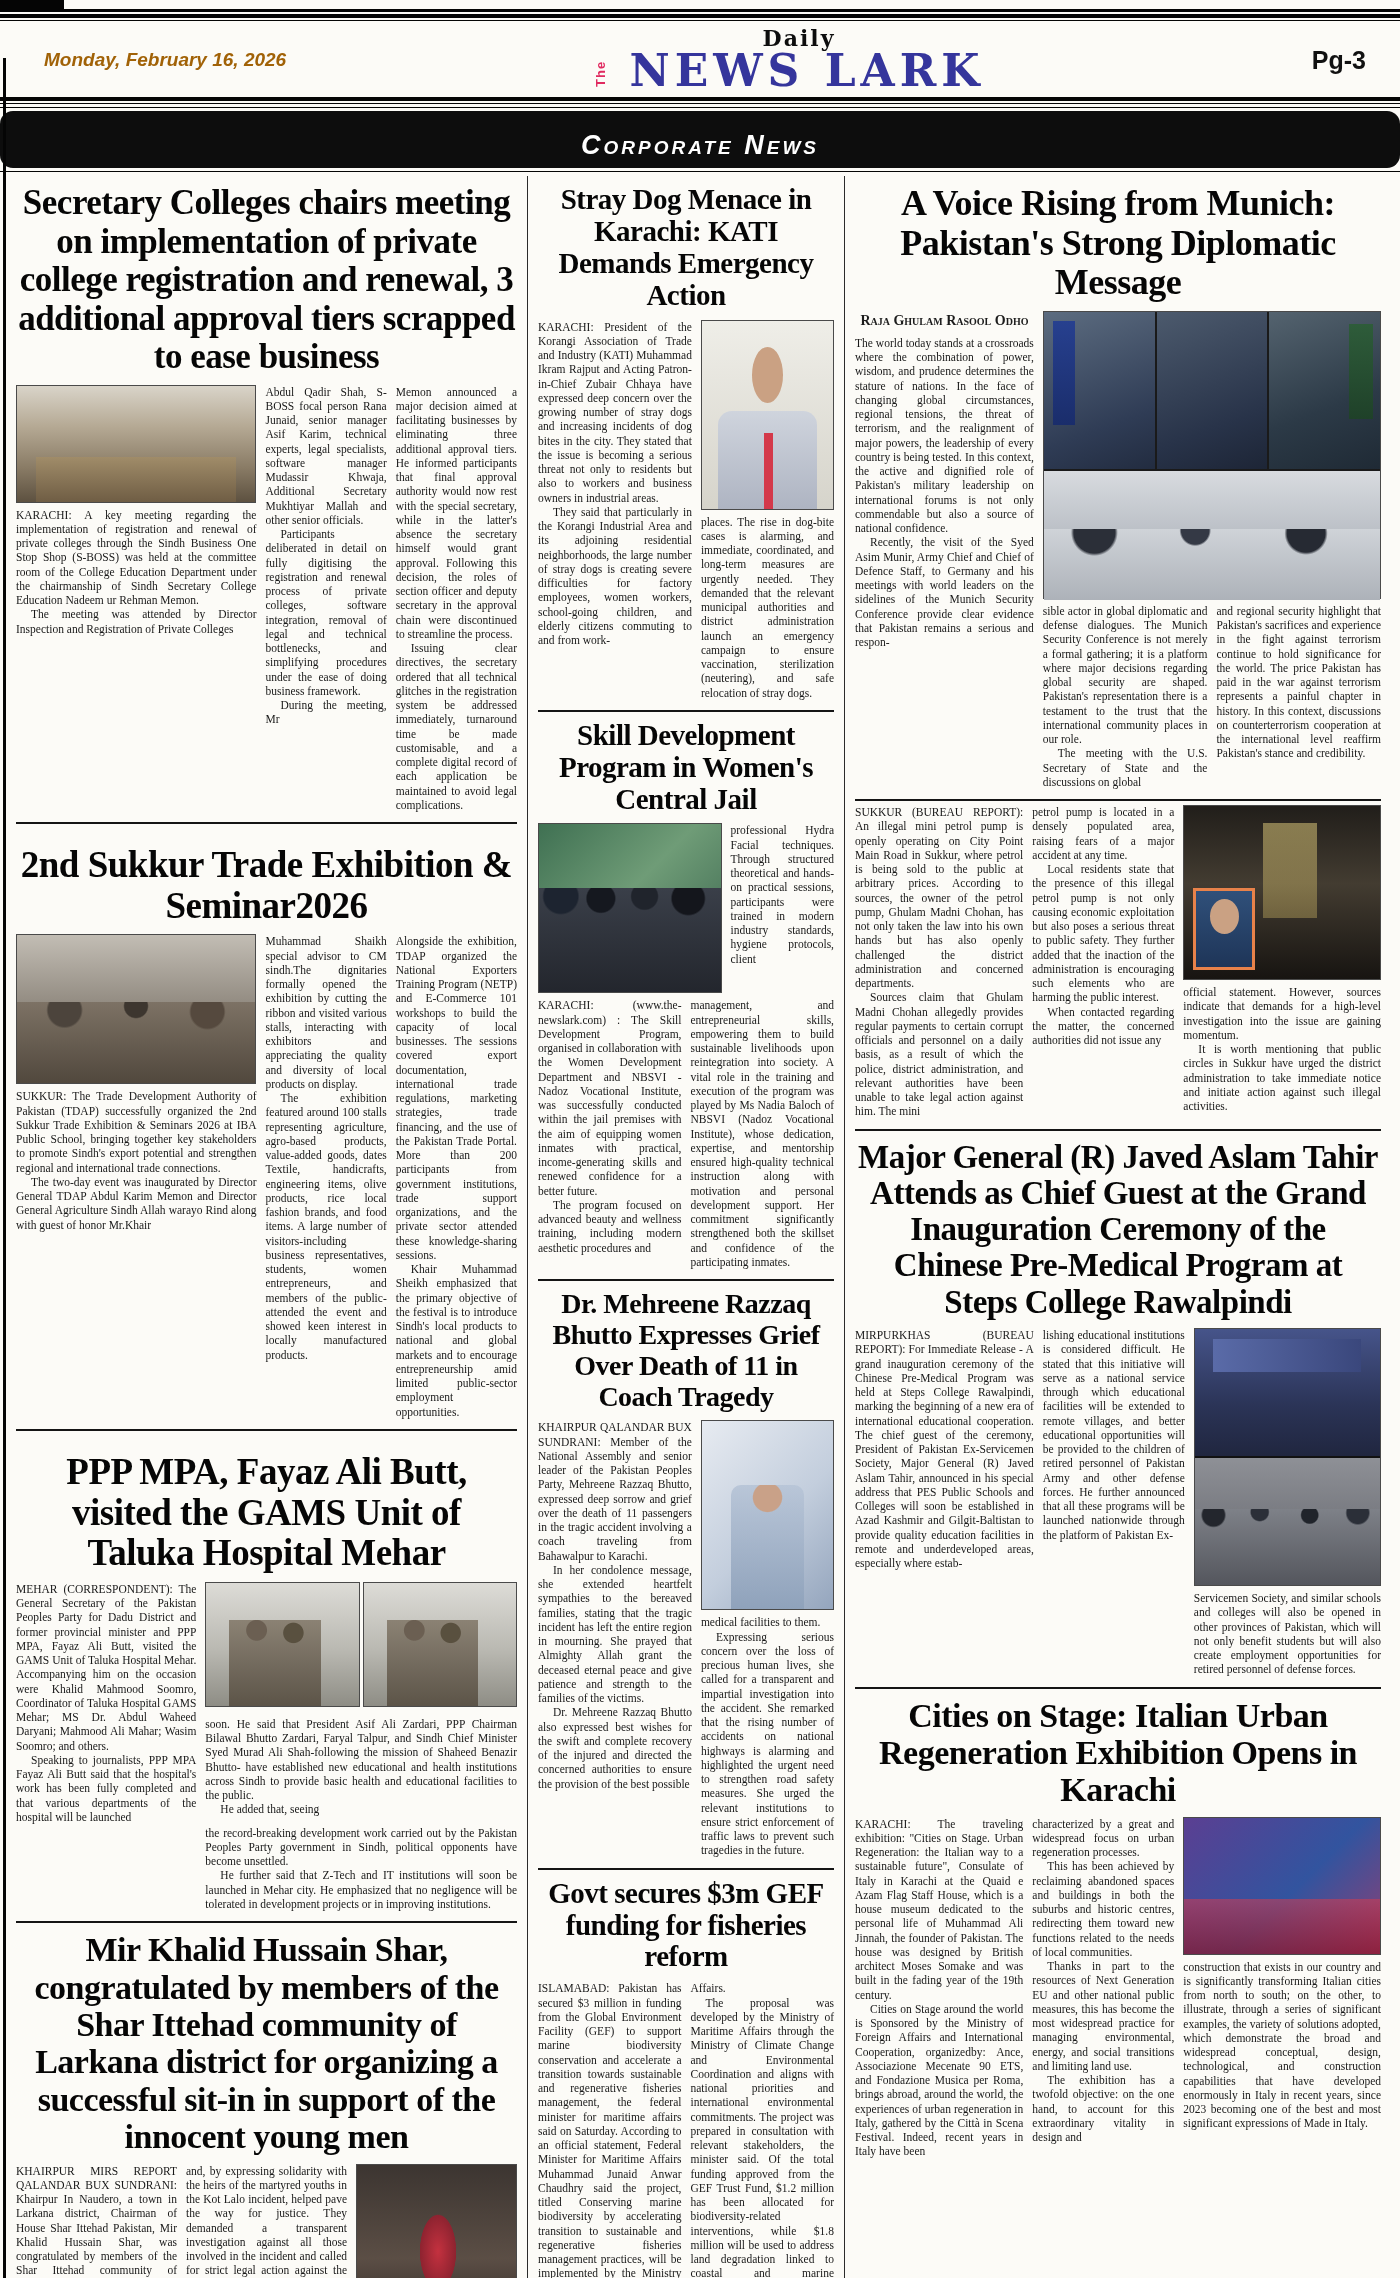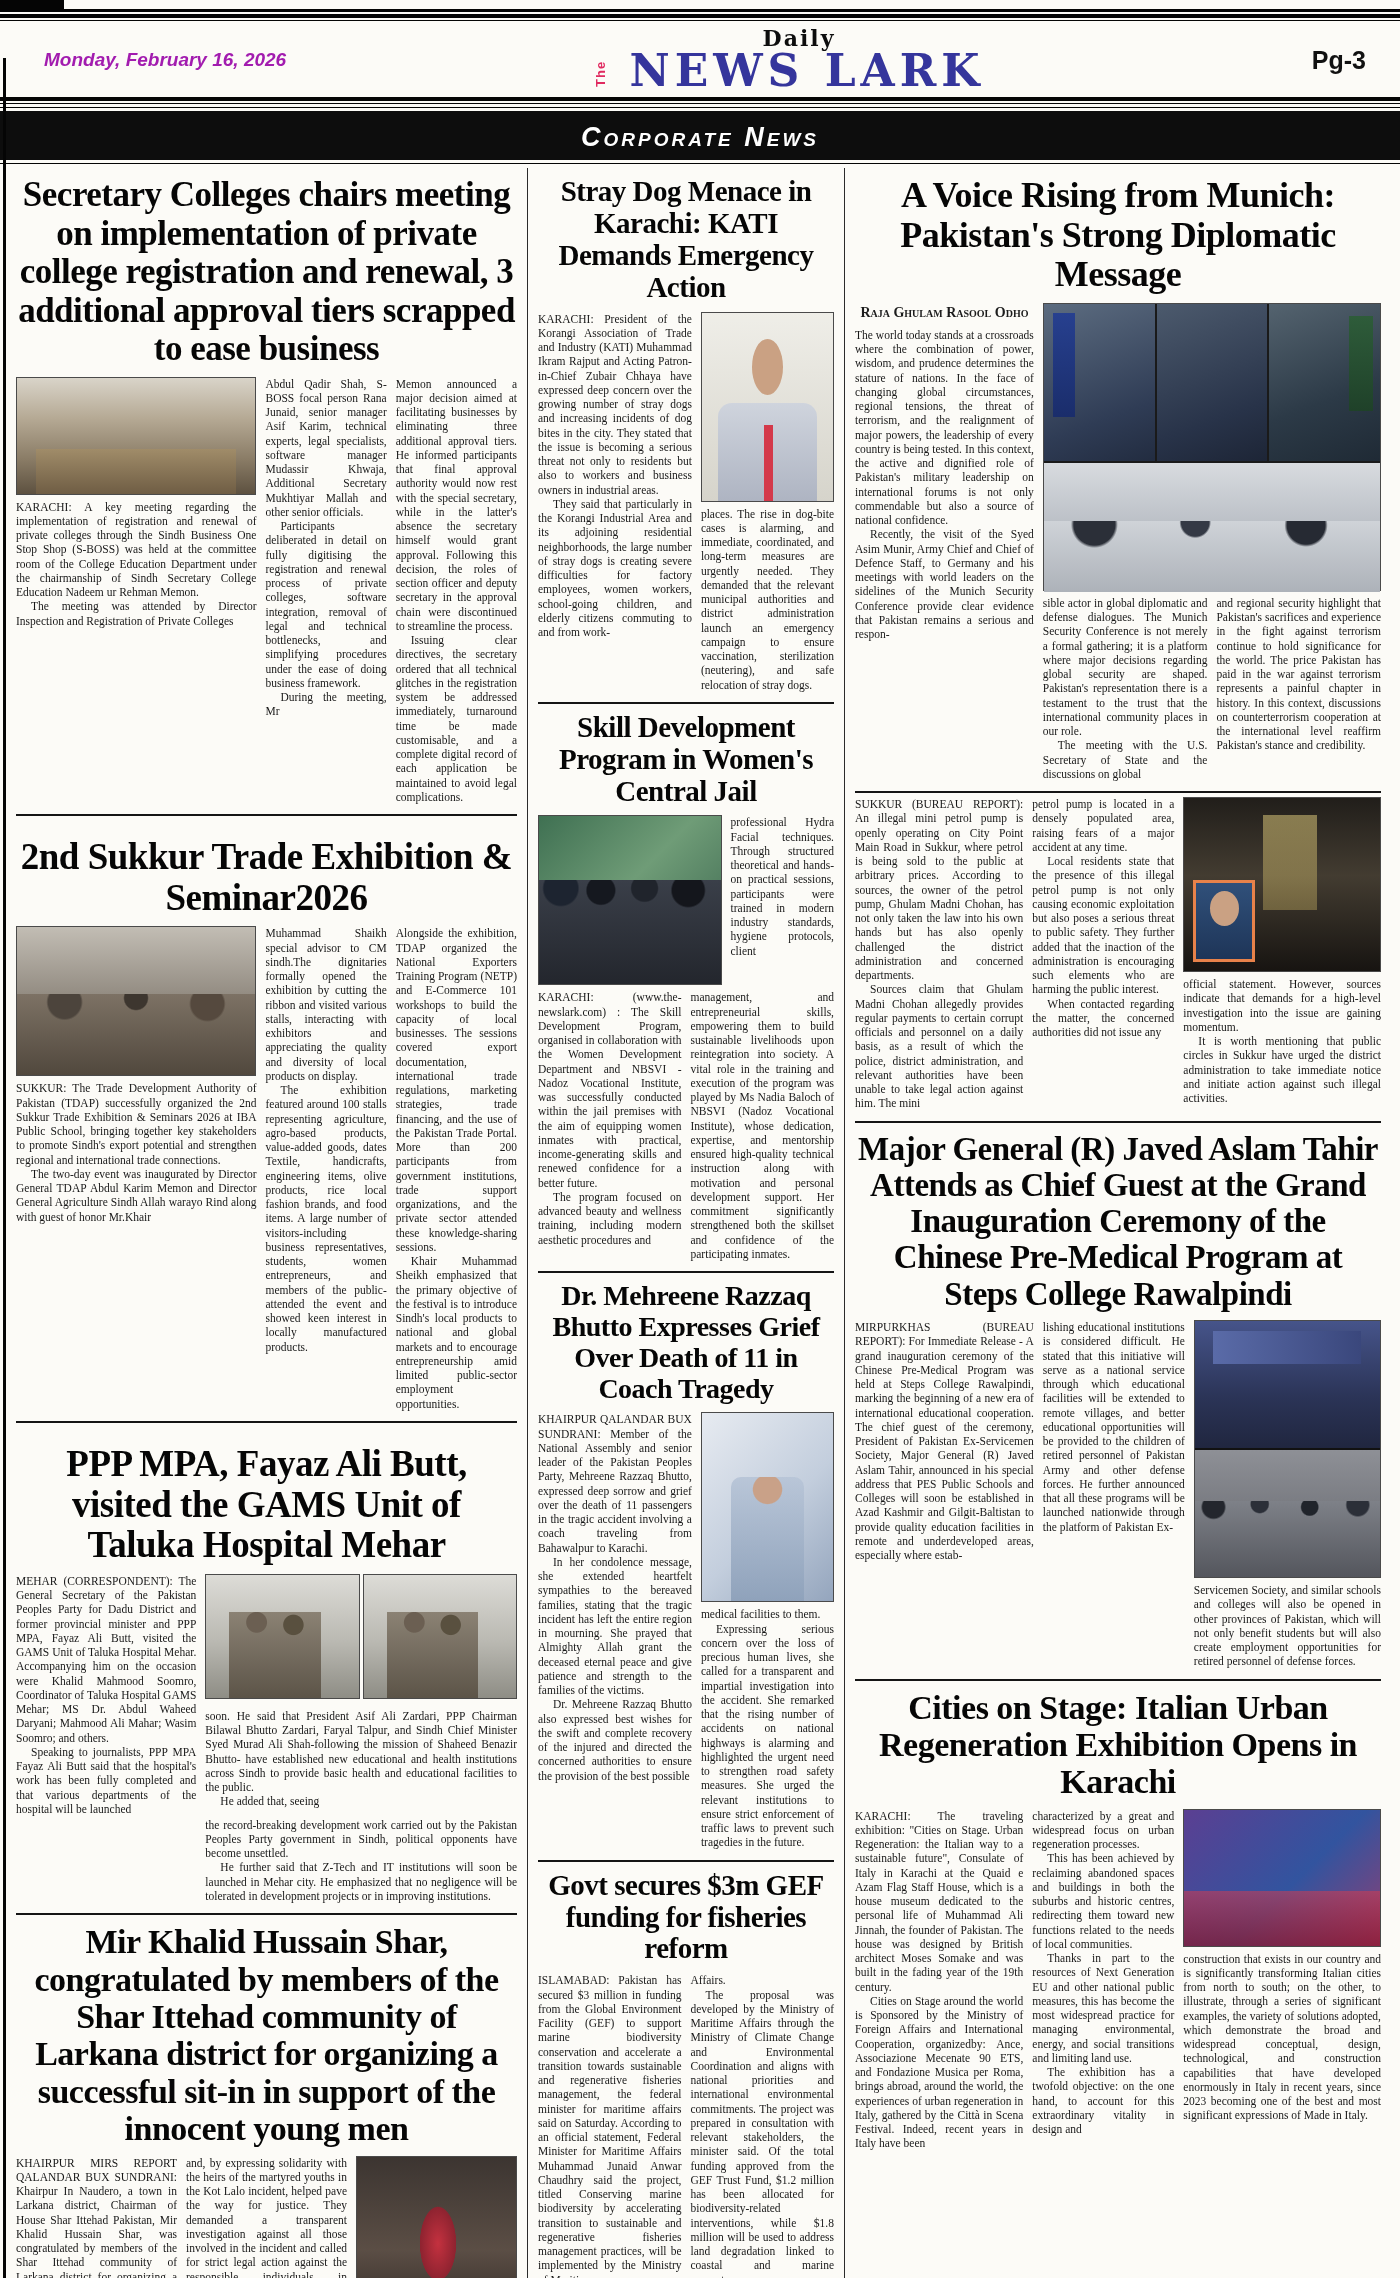--- a/index.html
+++ b/index.html
@@ -4,29 +4,29 @@
 <style>
   * { box-sizing: border-box; }
   html,body { margin:0; padding:0; }
   body { width:1400px; background:#e8e8e6; font-family:"Liberation Serif", serif; color:#1c1c1c; }
   .page { position:relative; width:1400px; min-height:2278px; background:#fcfbf7; overflow:hidden; }
   .corner-cap { position:absolute; top:0; left:0; width:64px; height:11px; background:#050505; }
   .edge-left { position:absolute; left:3px; top:58px; bottom:10px; width:3px; background:#050505; }
   .top-line { height:3px; background:#050505; margin-top:9px; }
   .rule-double { border-top:4px solid #050505; border-bottom:1px solid #050505; height:7px; margin:2px 0; }
   .masthead { display:flex; align-items:center; justify-content:space-between; padding:2px 34px 0 44px; height:72px; }
-  .mh-date { font-family:"Liberation Sans", sans-serif; font-weight:bold; font-style:italic; font-size:19px; color:#a21caf; }
+  .mh-date { font-family:"Liberation Sans", sans-serif; font-weight:bold; font-style:italic; font-size:19px; color:#a16207; }
   .mh-page { font-family:"Liberation Sans", sans-serif; font-weight:bold; font-size:25px; color:#111; }
   .logo { text-align:center; position:relative; line-height:1; }
   .logo-daily { font-family:"DejaVu Serif", serif; font-weight:bold; font-size:22px; letter-spacing:2px; color:#0d0d0d; }
   .logo-row { position:relative; display:inline-block; padding-left:16px; }
   .logo-the { position:absolute; left:-6px; bottom:6px; transform:rotate(-90deg); transform-origin:left bottom; color:#e02a60; font-family:"Liberation Sans", sans-serif; font-weight:bold; font-size:13px; letter-spacing:1px; }
   .logo-main { font-family:"DejaVu Serif", serif; font-weight:bold; font-size:44px; letter-spacing:5px; color:#35359c; }
   .section-outer { border-top:1px solid #050505; border-bottom:1px solid #050505; padding:3px 0; margin-top:3px; }
-  .section-bar { background:#0d0d0d; color:#fff; text-align:center; font-weight:bold; font-style:italic; font-variant:small-caps; font-size:27px; letter-spacing:3px; padding:11px 0 7px; font-family:"Liberation Sans", sans-serif; }
+  .section-bar { background:#0d0d0d; color:#fff; text-align:center; font-weight:bold; font-style:italic; font-variant:small-caps; font-size:27px; letter-spacing:3px; padding:19px 0 7px; font-family:"Liberation Sans", sans-serif;border-radius:13px; }
   .content { display:flex; align-items:stretch; padding:4px 10px 0 14px; }
   .vrule { width:1px; background:#2b2b2b; margin:0 8px; }
   .colA { width:505px; flex:0 0 505px; }
   .colB { width:300px; flex:0 0 300px; }
   .colC { width:530px; flex:0 0 530px; }
   .headline { font-weight:bold; text-align:center; line-height:1.1; margin:8px 2px 8px; color:#060606; letter-spacing:-0.5px; }
   .hl35 { font-size:35px; } .hl37 { font-size:37px;margin-top:21px; } .hl34 { font-size:34px; }
   .hl29 { font-size:29px; } .hl28 { font-size:28px; } .hl33 { font-size:33px; } .hl36 { font-size:36px; }
   .byline { text-align:center; font-weight:bold; font-variant:small-caps; font-size:14px; margin:2px 0 2px; }
   .divider { height:2px; background:#151515; margin:10px 2px 4px; }

